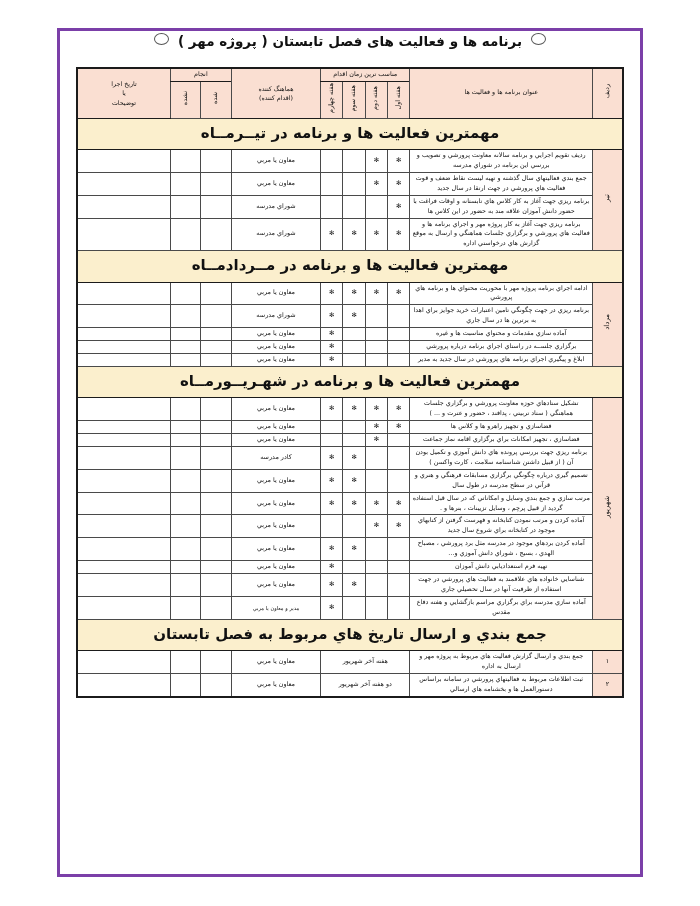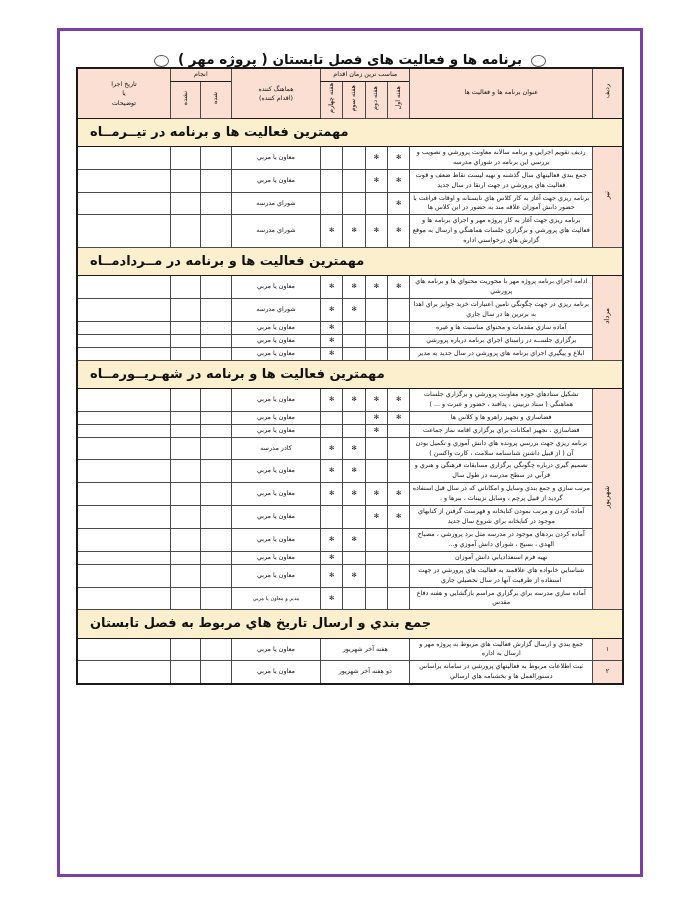--- a/index.html
+++ b/index.html
@@ -22,21 +22,21 @@
     width: 586px;
     height: 849px;
     border: 3px solid #7b3fa8;
     box-sizing: border-box;
     background: #ffffff;
   }
 
   #title-bar {
     height: 34px;
     display: flex;
-    align-items: flex-end;
+    align-items: flex-start;
     justify-content: center;
     gap: 9px;
     direction: rtl;
     padding-top: 2px;
   }
   #title-bar .t-text {
     font-size: 13.5px;
     font-weight: bold;
     color: #111;
     letter-spacing: 0;
@@ -119,25 +119,25 @@
     line-height: 1.6;
   }
   td.mark { font-size: 7px; color: #222; }
   td.coord { font-size: 6.8px; }
   td.coord.tiny { font-size: 5.2px; }
   td.wk-merged { font-size: 7px; }
   td.blank { background: #ffffff; }
 
   tr.section td {
     background: #fbefcd !important;
-    text-align: left;
-    font-size: 13px;
+    text-align: center;
+    font-size: 15px;
     font-weight: bold;
     color: #111;
-    padding: 3px 0 4px 12px;
+    padding: 3px 0 4px 0;
     border-top: 1.6px solid #1b1b1b;
     border-bottom: 1.6px solid #1b1b1b;
     letter-spacing: 0.2px;
   }
 
   tr.hdr-top td { border-bottom: 1.4px solid #1b1b1b; }
   td.hcell { border: 1.4px solid #1b1b1b; }
 </style>
 </head>
 <body>

